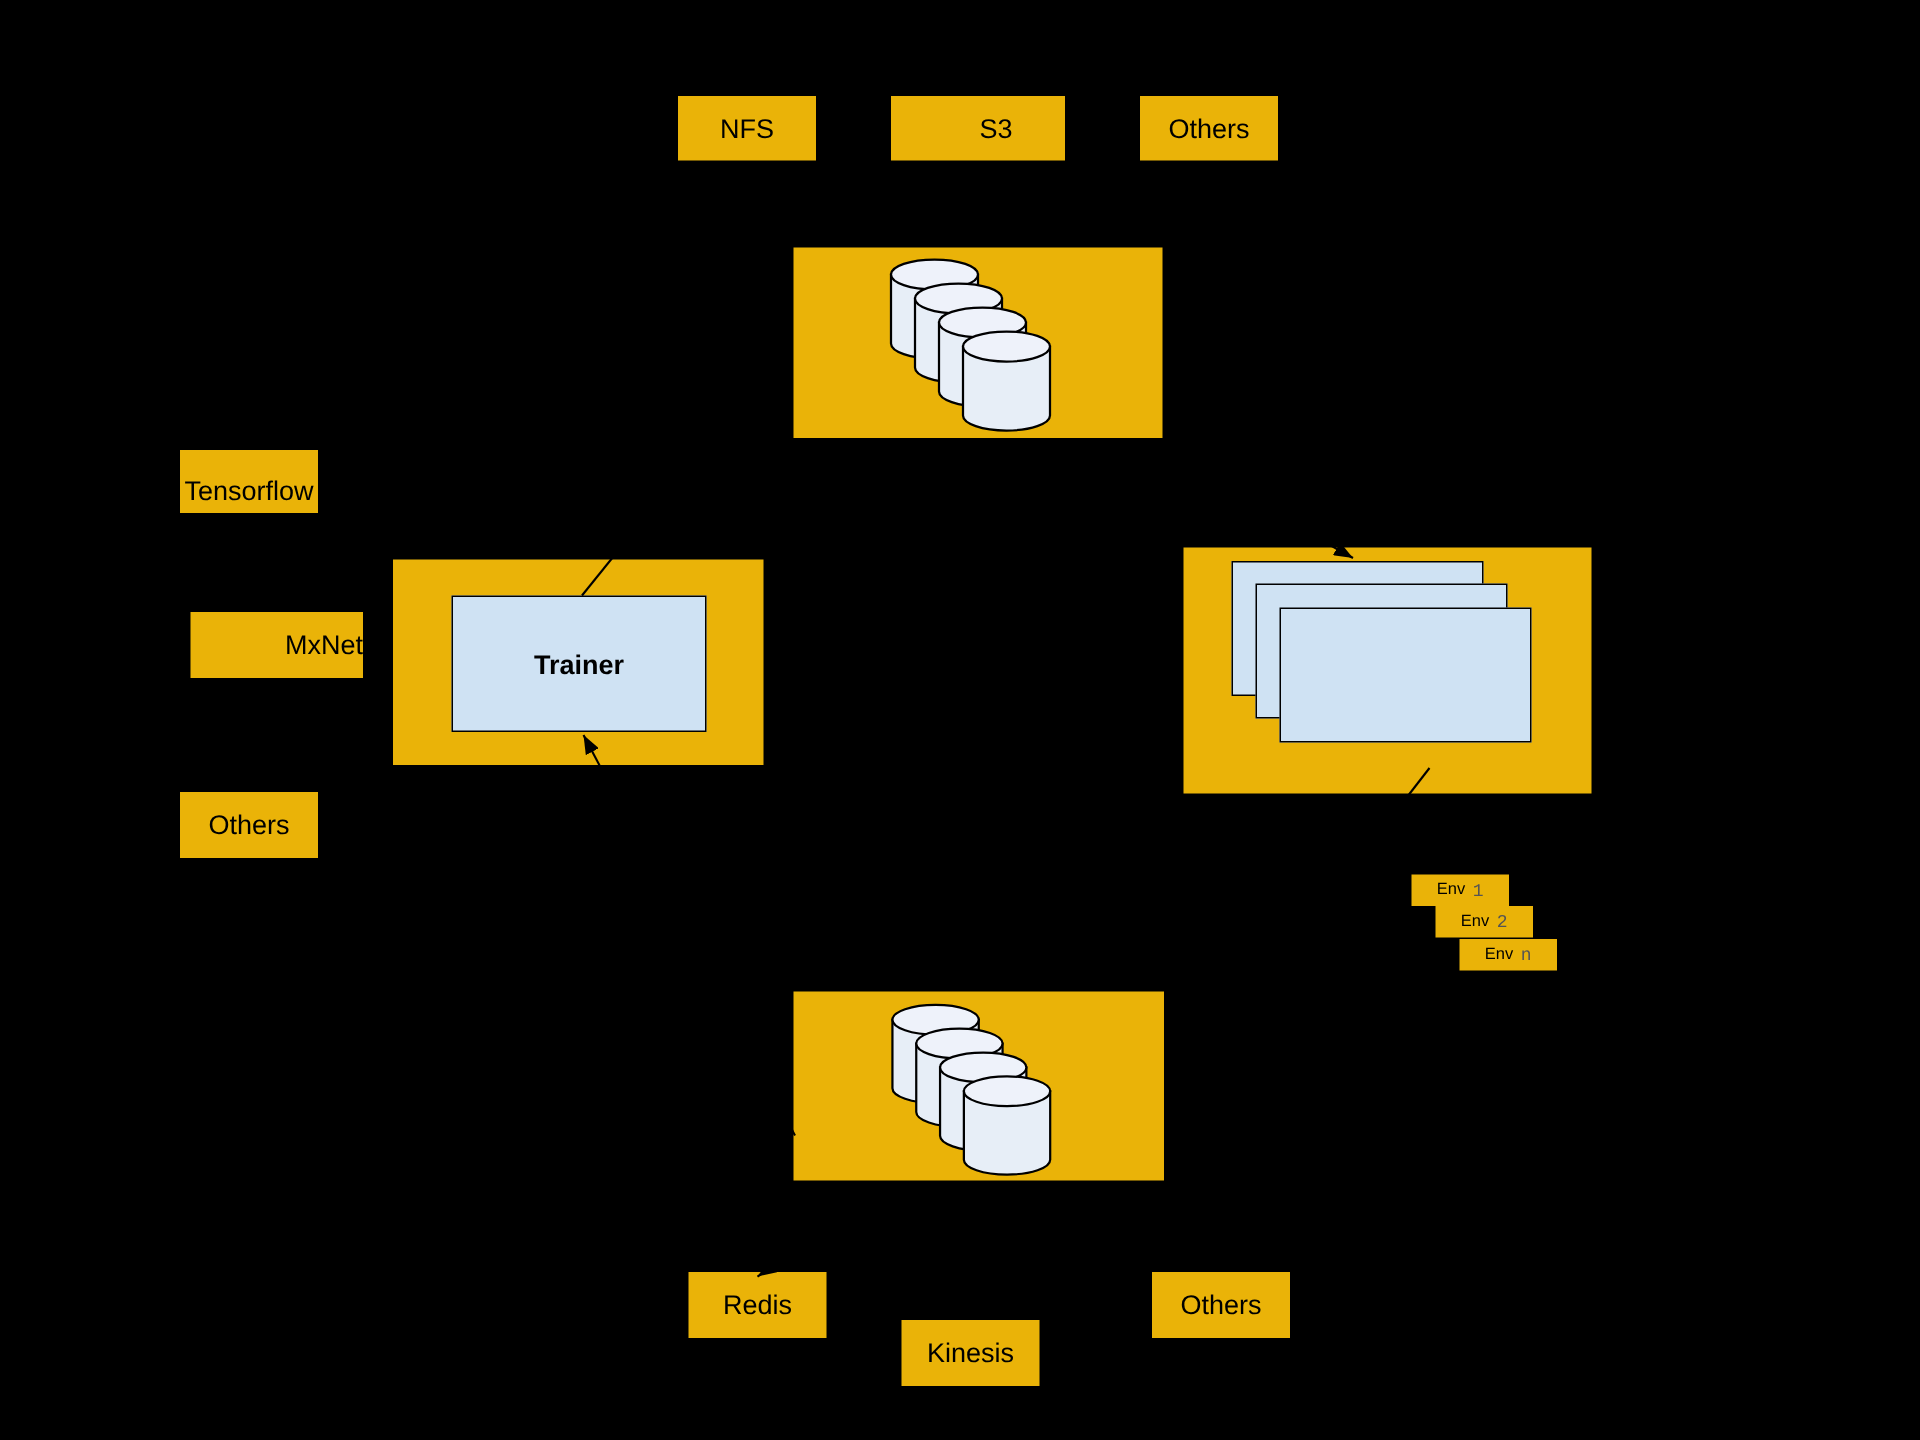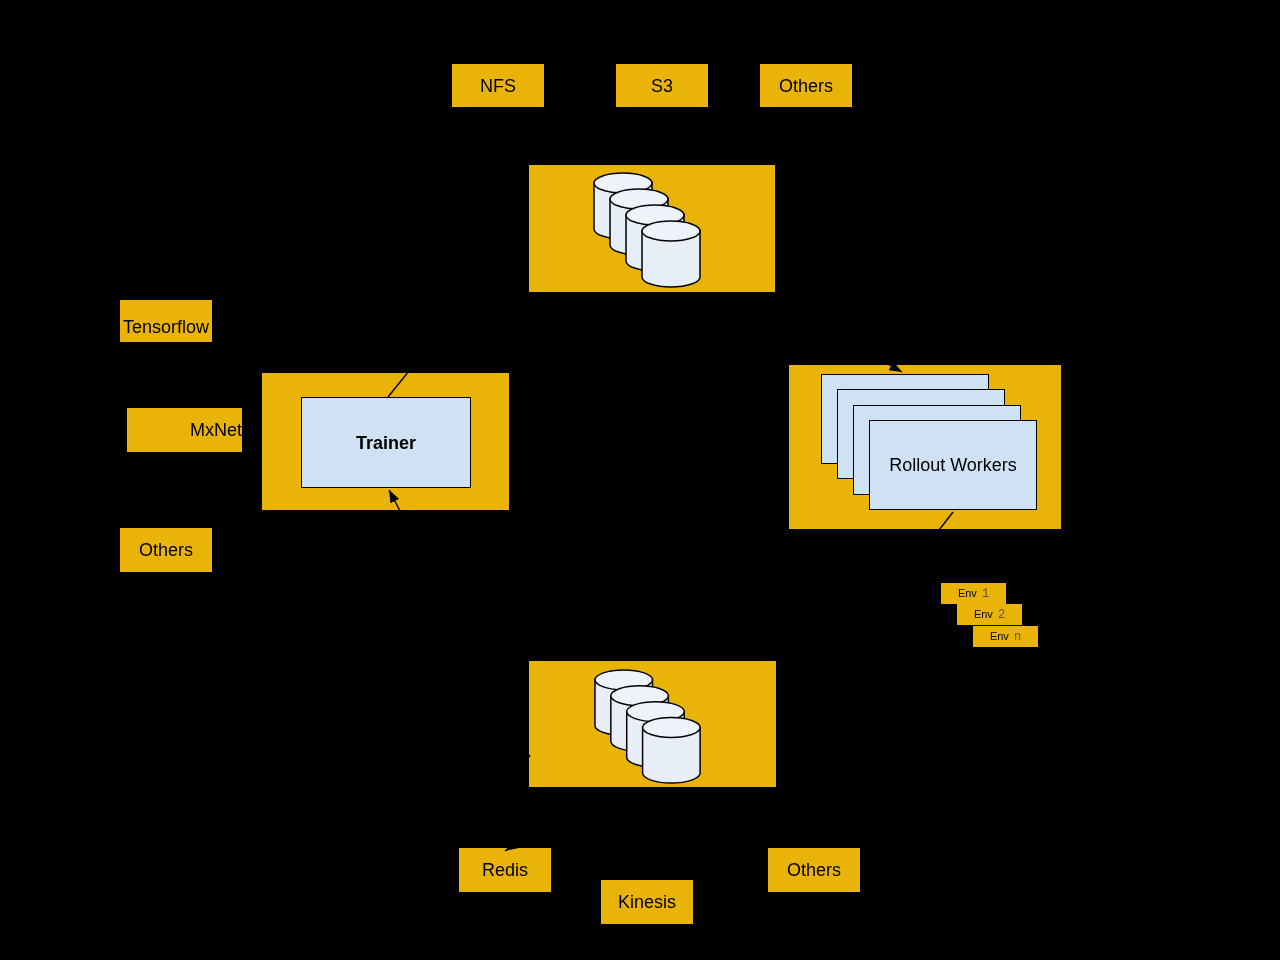--- a/index.html
+++ b/index.html
@@ -12,21 +12,21 @@
     display:flex;align-items:center;justify-content:center;
     color:#000;
   }
   .lbl{font-size:18px;line-height:1;}
   .lbl-sm{font-size:18px;line-height:1;margin-top:12px;}
   .env-lbl{font-size:11px;line-height:1;}
   .env-idx{font-family:"Liberation Mono","DejaVu Sans Mono",monospace;font-size:12px;color:#555;margin-left:5px;}
 
   
   #nfs{left:452px;top:64px;width:92px;height:43px;}
-  #s3{left:616px;top:64px;width:92px;height:43px;}
+  #s3{left:594px;top:64px;width:92px;height:43px;padding-left:24px;}
   #others-top{left:760px;top:64px;width:92px;height:43px;}
 
   
   #data-store-top{left:529px;top:165px;width:246px;height:127px;display:block;}
   #memory-backend{left:529px;top:661px;width:247px;height:126px;display:block;}
   .cyl-svg{display:block;width:100%;height:100%;}
 
   
   #tensorflow{left:120px;top:300px;width:92px;height:42px;}
   #mxnet{left:127px;top:408px;width:115px;height:44px;justify-content:flex-end;}
@@ -112,23 +112,20 @@
   <div class="node" id="trainer-outer">
     <div id="trainer-inner">
       <span class="lbl">Trainer</span>
     </div>
   </div>
 
   <div class="node" id="rollout-outer">
     <div class="stack-rect" id="rw-r1"></div>
     <div class="stack-rect" id="rw-r2"></div>
     <div class="stack-rect" id="rw-r3"></div>
-    <div class="stack-rect" id="rw-r4">
-      <span class="lbl">Rollout Workers</span>
-    </div>
   </div>
 
   <div class="node" id="env-1">
     <span class="env-lbl">Env</span>
     <span class="env-idx">1</span>
   </div>
   <div class="node" id="env-2">
     <span class="env-lbl">Env</span>
     <span class="env-idx">2</span>
   </div>

